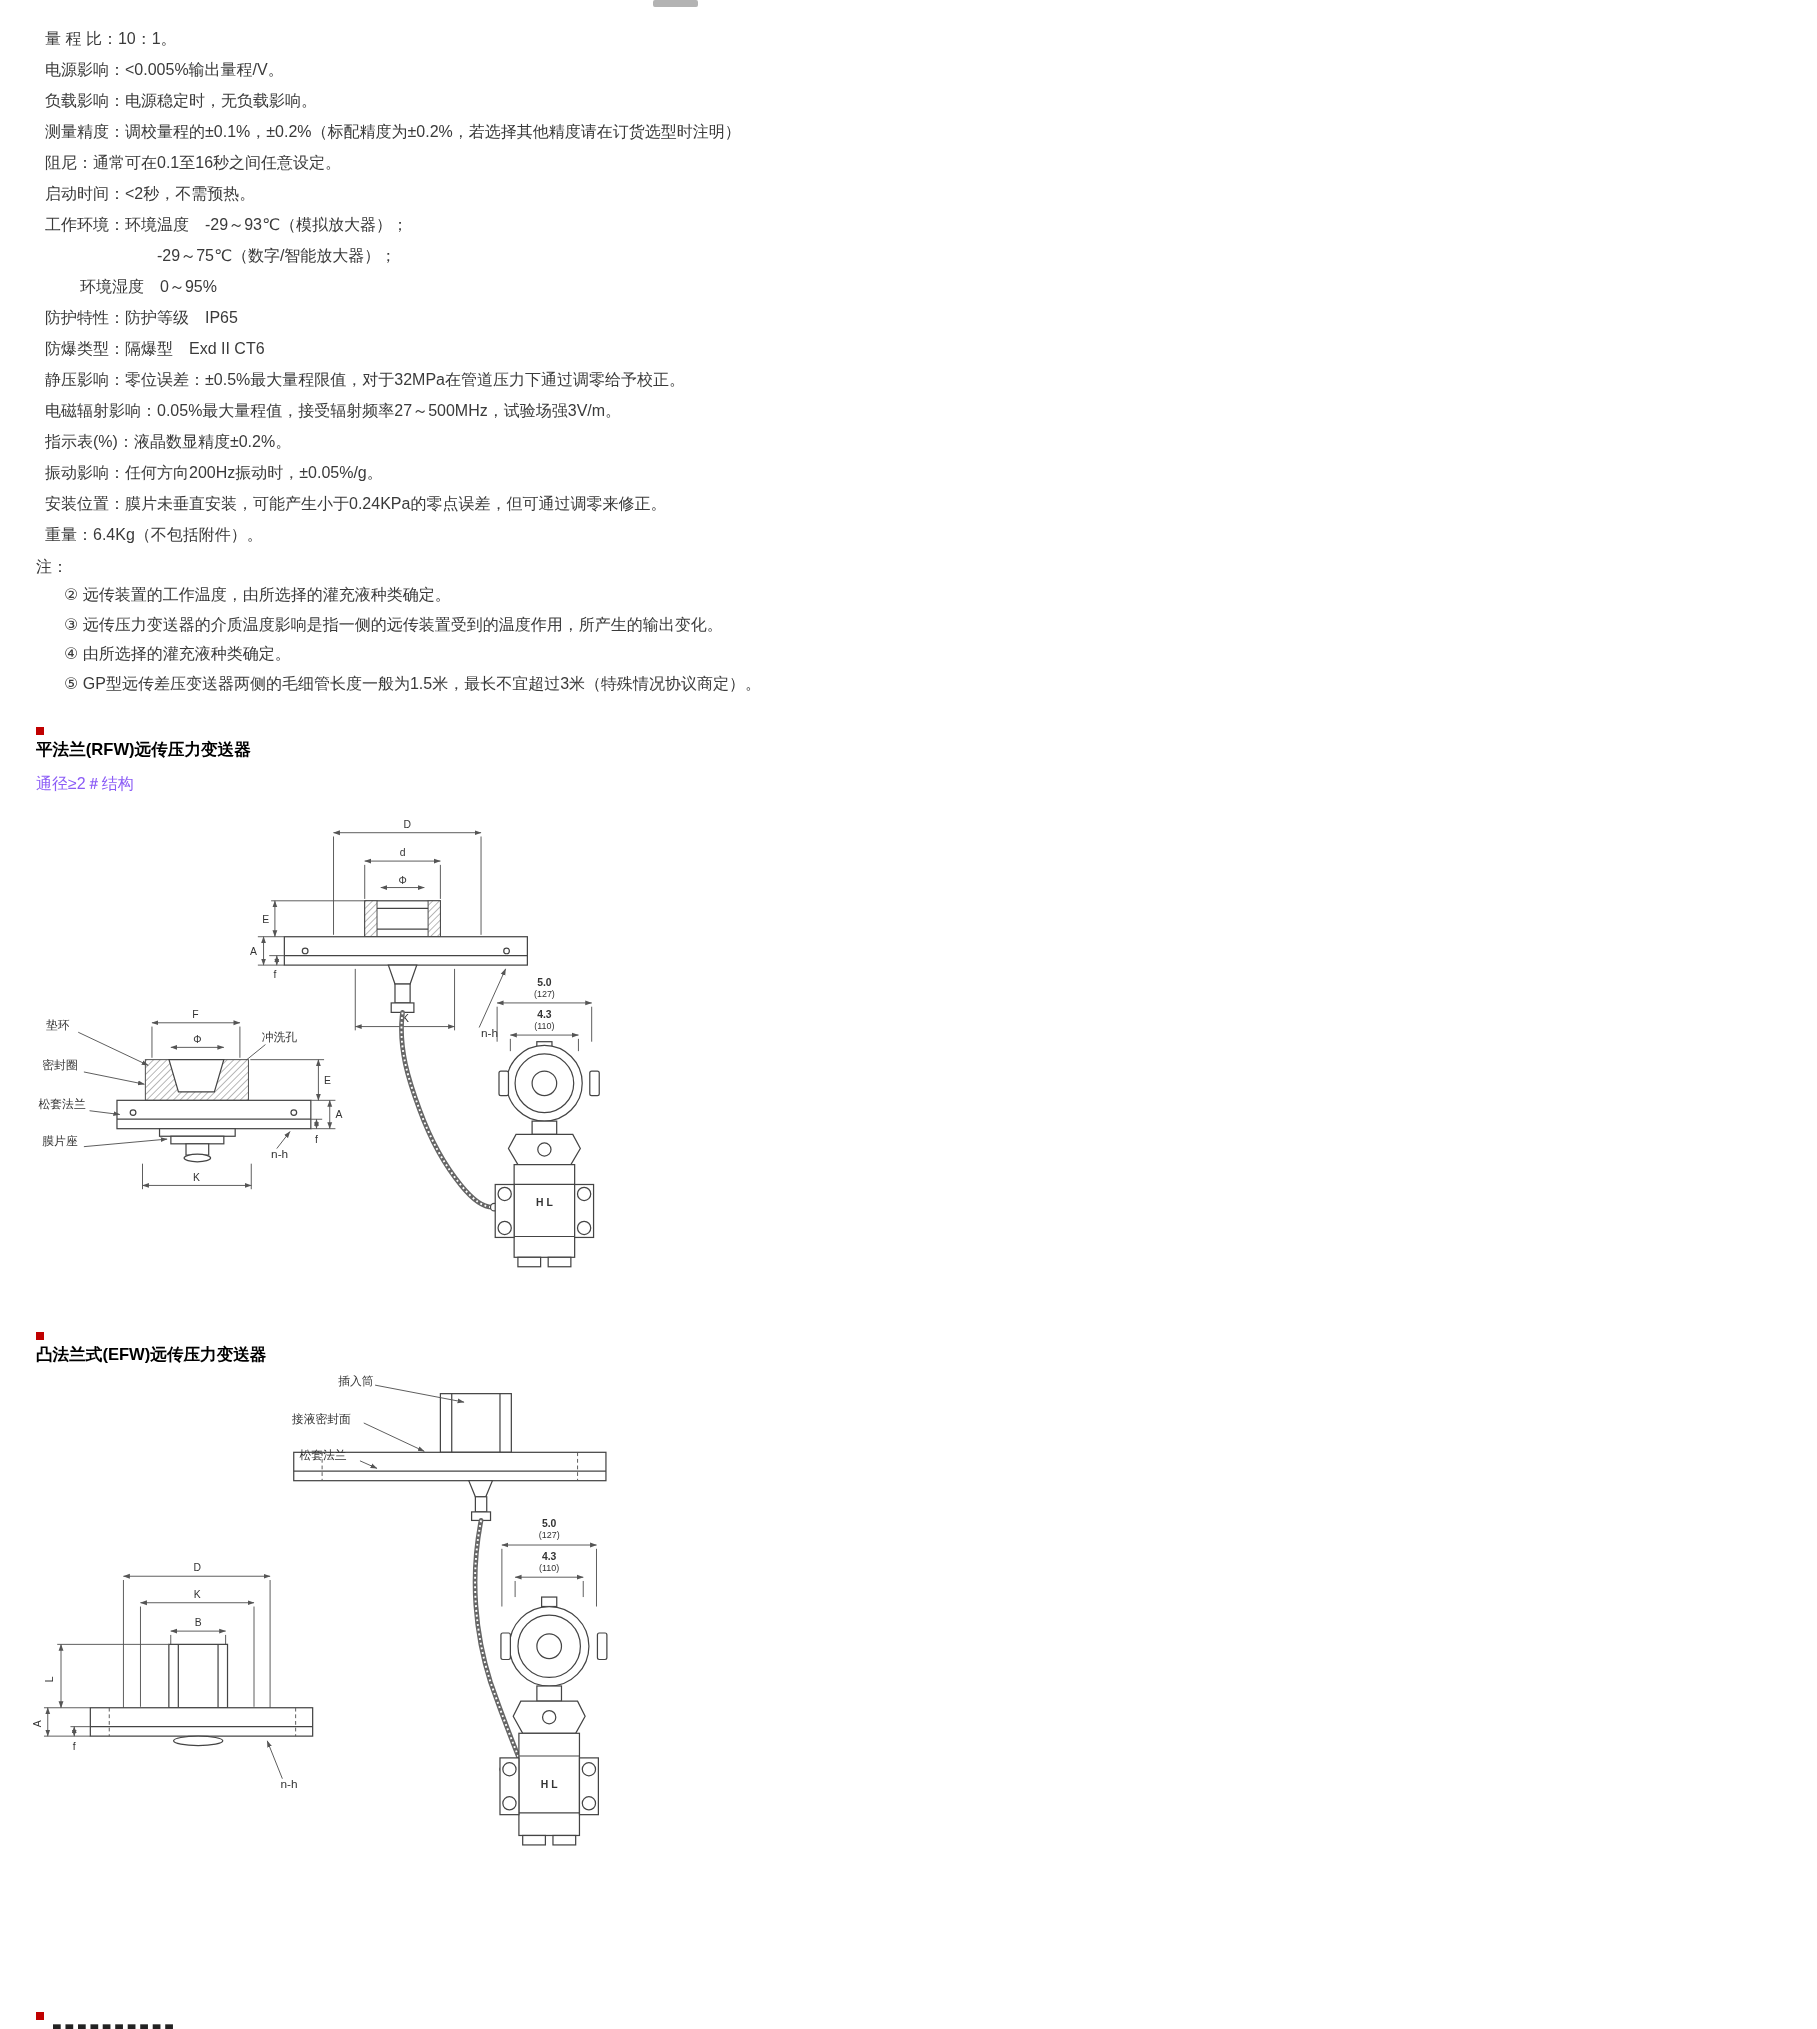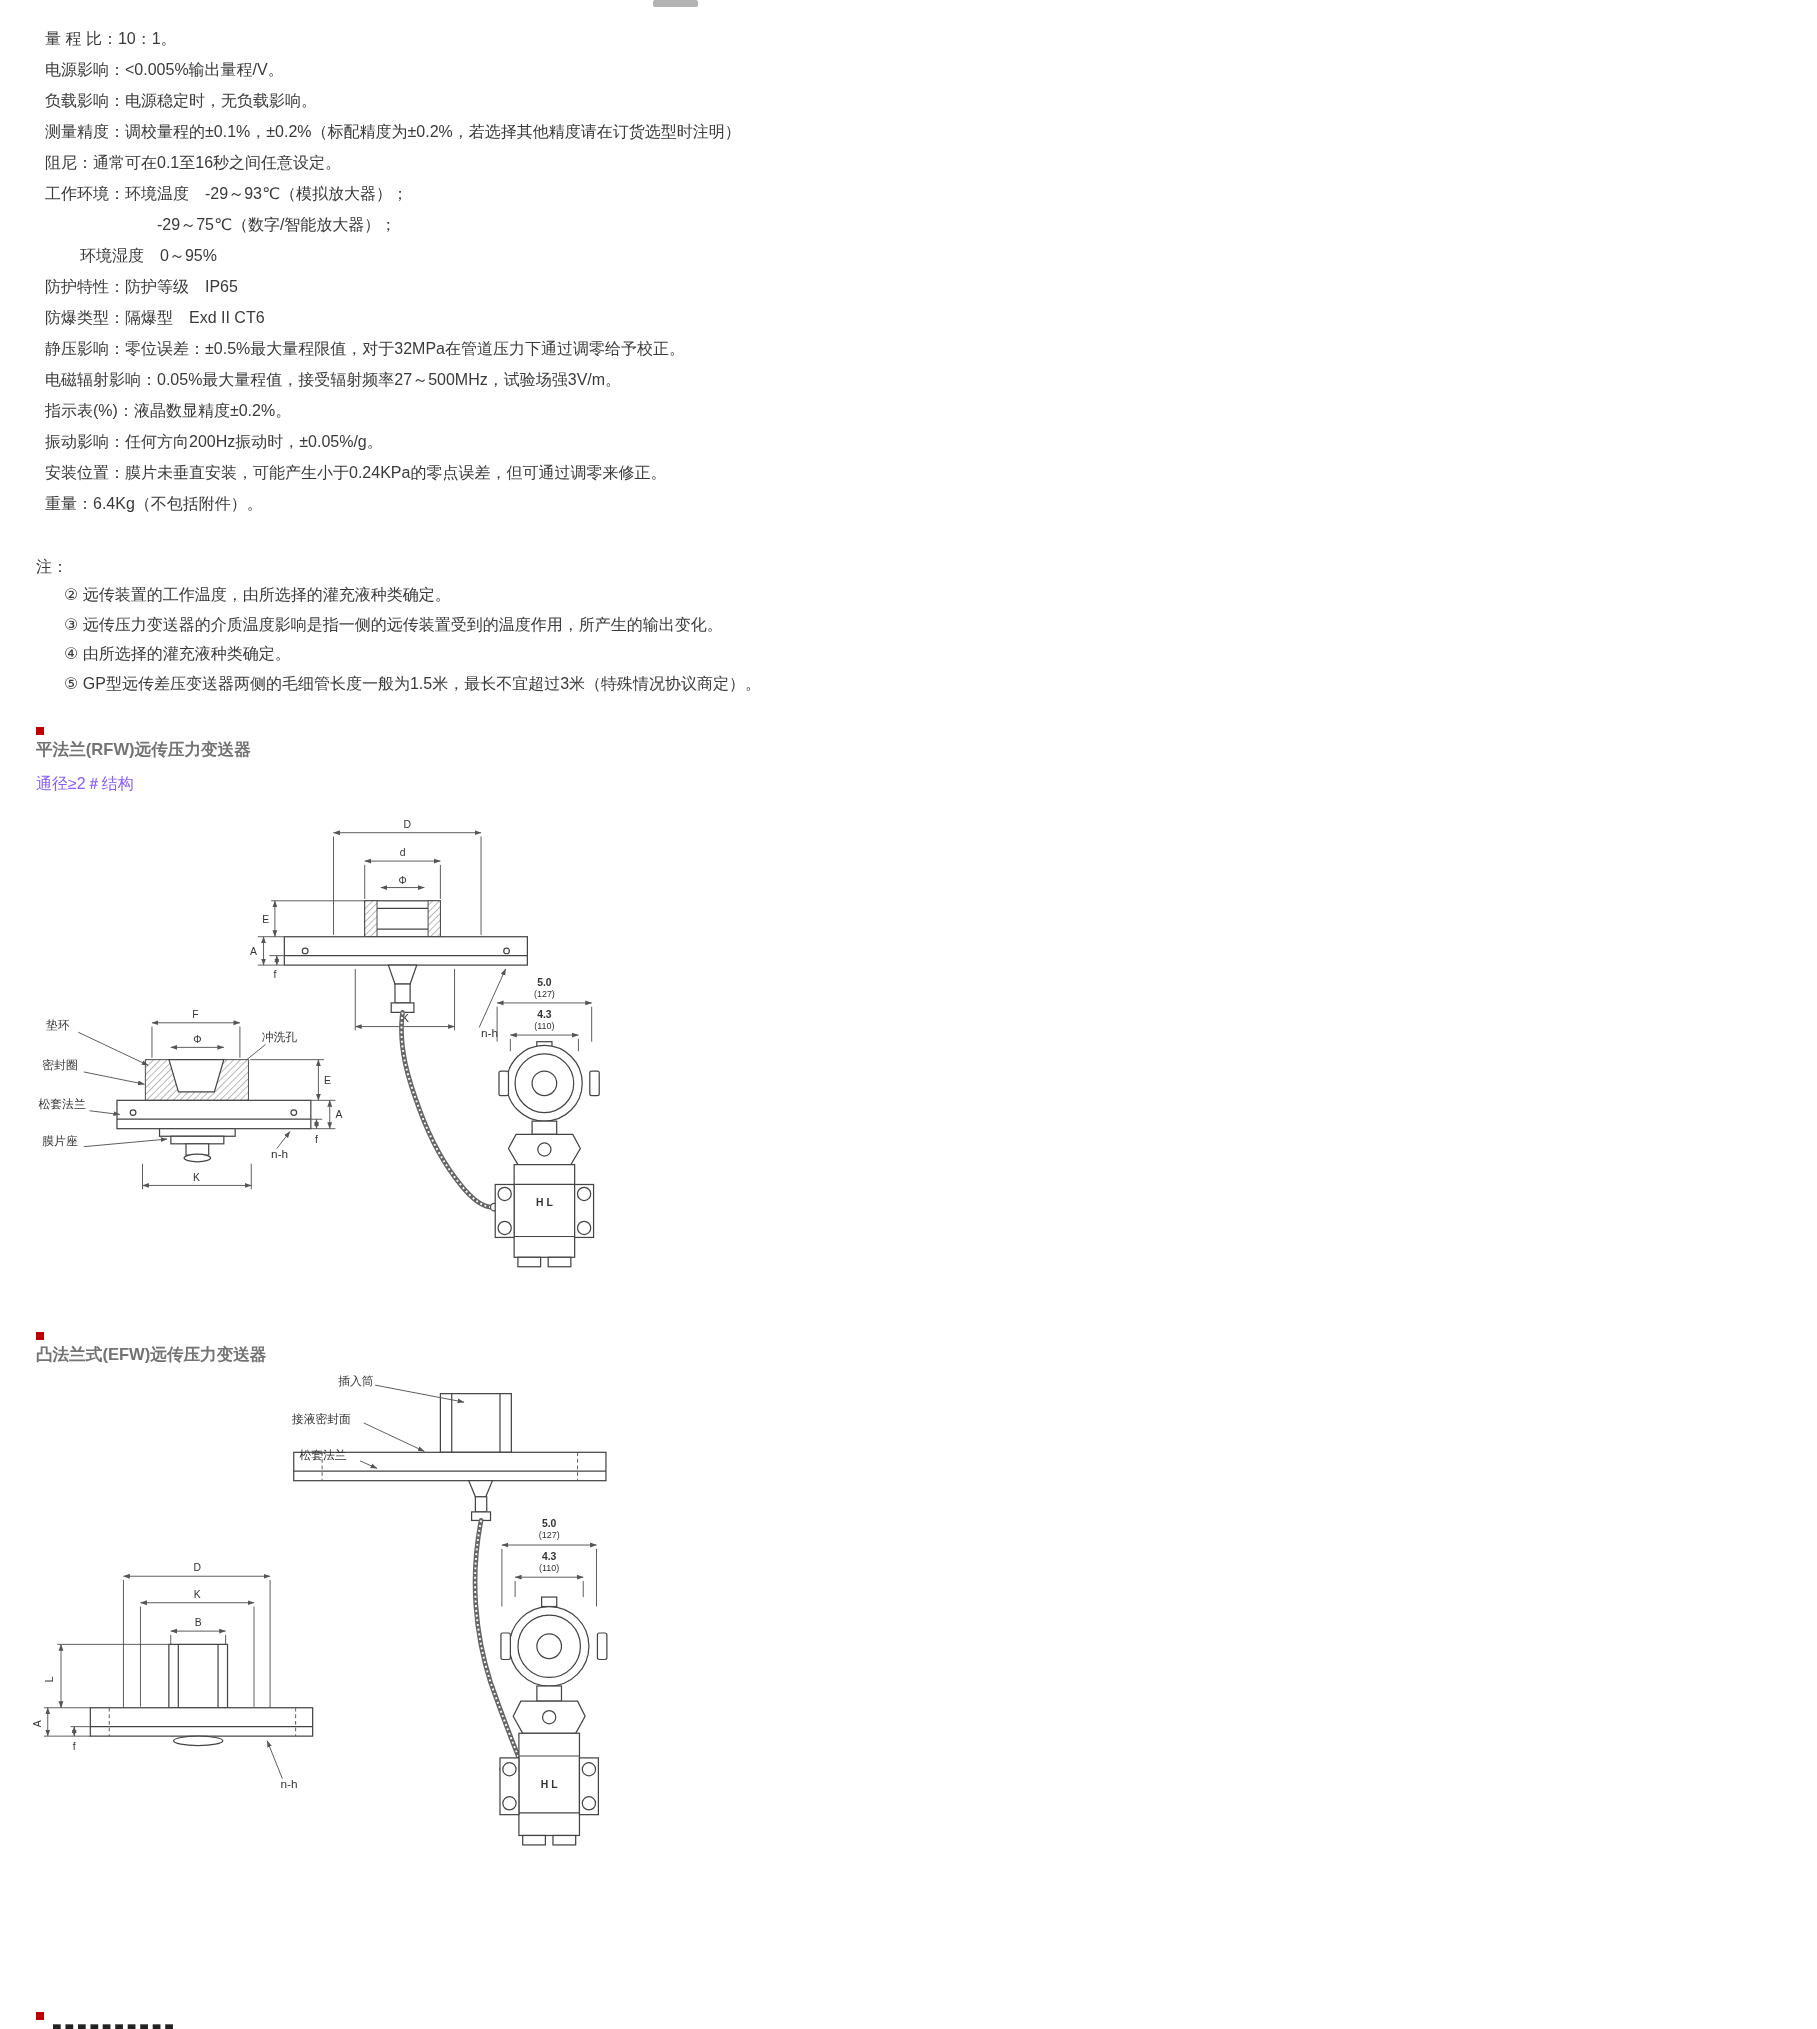--- a/index.html
+++ b/index.html
@@ -9,21 +9,21 @@
   .abs{position:absolute}
   .specs{position:absolute;left:45px;top:24px;width:1420px}
   .sline{height:31px;display:flex;align-items:center;font-size:16px;white-space:pre}
   .ind1{padding-left:112px}
   .ind2{padding-left:35px}
   .notes{position:absolute;left:36px;top:553px;font-size:16px;width:1420px}
   .nhead{height:28px;display:flex;align-items:center}
   .nitem{height:29.5px;display:flex;align-items:center;padding-left:28px}
   .shead{position:absolute;left:36px}
   .marker{width:7.6px;height:7.6px;background:#c00000}
-  .stitle{font-weight:bold;font-size:16.6px;color:#737373;margin-top:4.7px}
+  .stitle{font-weight:bold;font-size:16.6px;color:#000000;margin-top:4.7px}
   .ssub{font-size:16px;margin-top:12.3px;color:#8b5cf6}
   .smudge{position:absolute;left:653px;top:0;width:45px;height:6.6px;background:#8a8a8a;opacity:.65;border-radius:1.9px}
   .cutoff{position:absolute;left:52px;top:2019px;height:11.4px;overflow:hidden;
           font-size:16px;font-weight:bold;letter-spacing:2.8px;color:#222}
   svg{overflow:visible}
   .dl{stroke:#555;stroke-width:1;fill:none}
   .dash{stroke-dasharray:4 3}
   .arr{marker-start:url(#a1);marker-end:url(#a1)}
   .ldr{marker-end:url(#a1)}
   .ol{stroke:#444;stroke-width:1.3;fill:none}
@@ -43,20 +43,21 @@
 <body>
 
 <div class="smudge"></div>
 
 <div class="specs">
   <div class="sline">量 程 比：10：1。</div>
   <div class="sline">电源影响：&lt;0.005%输出量程/V。</div>
   <div class="sline">负载影响：电源稳定时，无负载影响。</div>
   <div class="sline">测量精度：调校量程的±0.1%，±0.2%（标配精度为±0.2%，若选择其他精度请在订货选型时注明）</div>
   <div class="sline">阻尼：通常可在0.1至16秒之间任意设定。</div>
+  <div class="sline">启动时间：&lt;2秒，不需预热。</div>
   <div class="sline">工作环境：环境温度　-29～93℃（模拟放大器）；</div>
   <div class="sline ind1">-29～75℃（数字/智能放大器）；</div>
   <div class="sline ind2">环境湿度　0～95%</div>
   <div class="sline">防护特性：防护等级　IP65</div>
   <div class="sline">防爆类型：隔爆型　Exd II CT6</div>
   <div class="sline">静压影响：零位误差：±0.5%最大量程限值，对于32MPa在管道压力下通过调零给予校正。</div>
   <div class="sline">电磁辐射影响：0.05%最大量程值，接受辐射频率27～500MHz，试验场强3V/m。</div>
   <div class="sline">指示表(%)：液晶数显精度±0.2%。</div>
   <div class="sline">振动影响：任何方向200Hz振动时，±0.05%/g。</div>
   <div class="sline">安装位置：膜片未垂直安装，可能产生小于0.24KPa的零点误差，但可通过调零来修正。</div>

